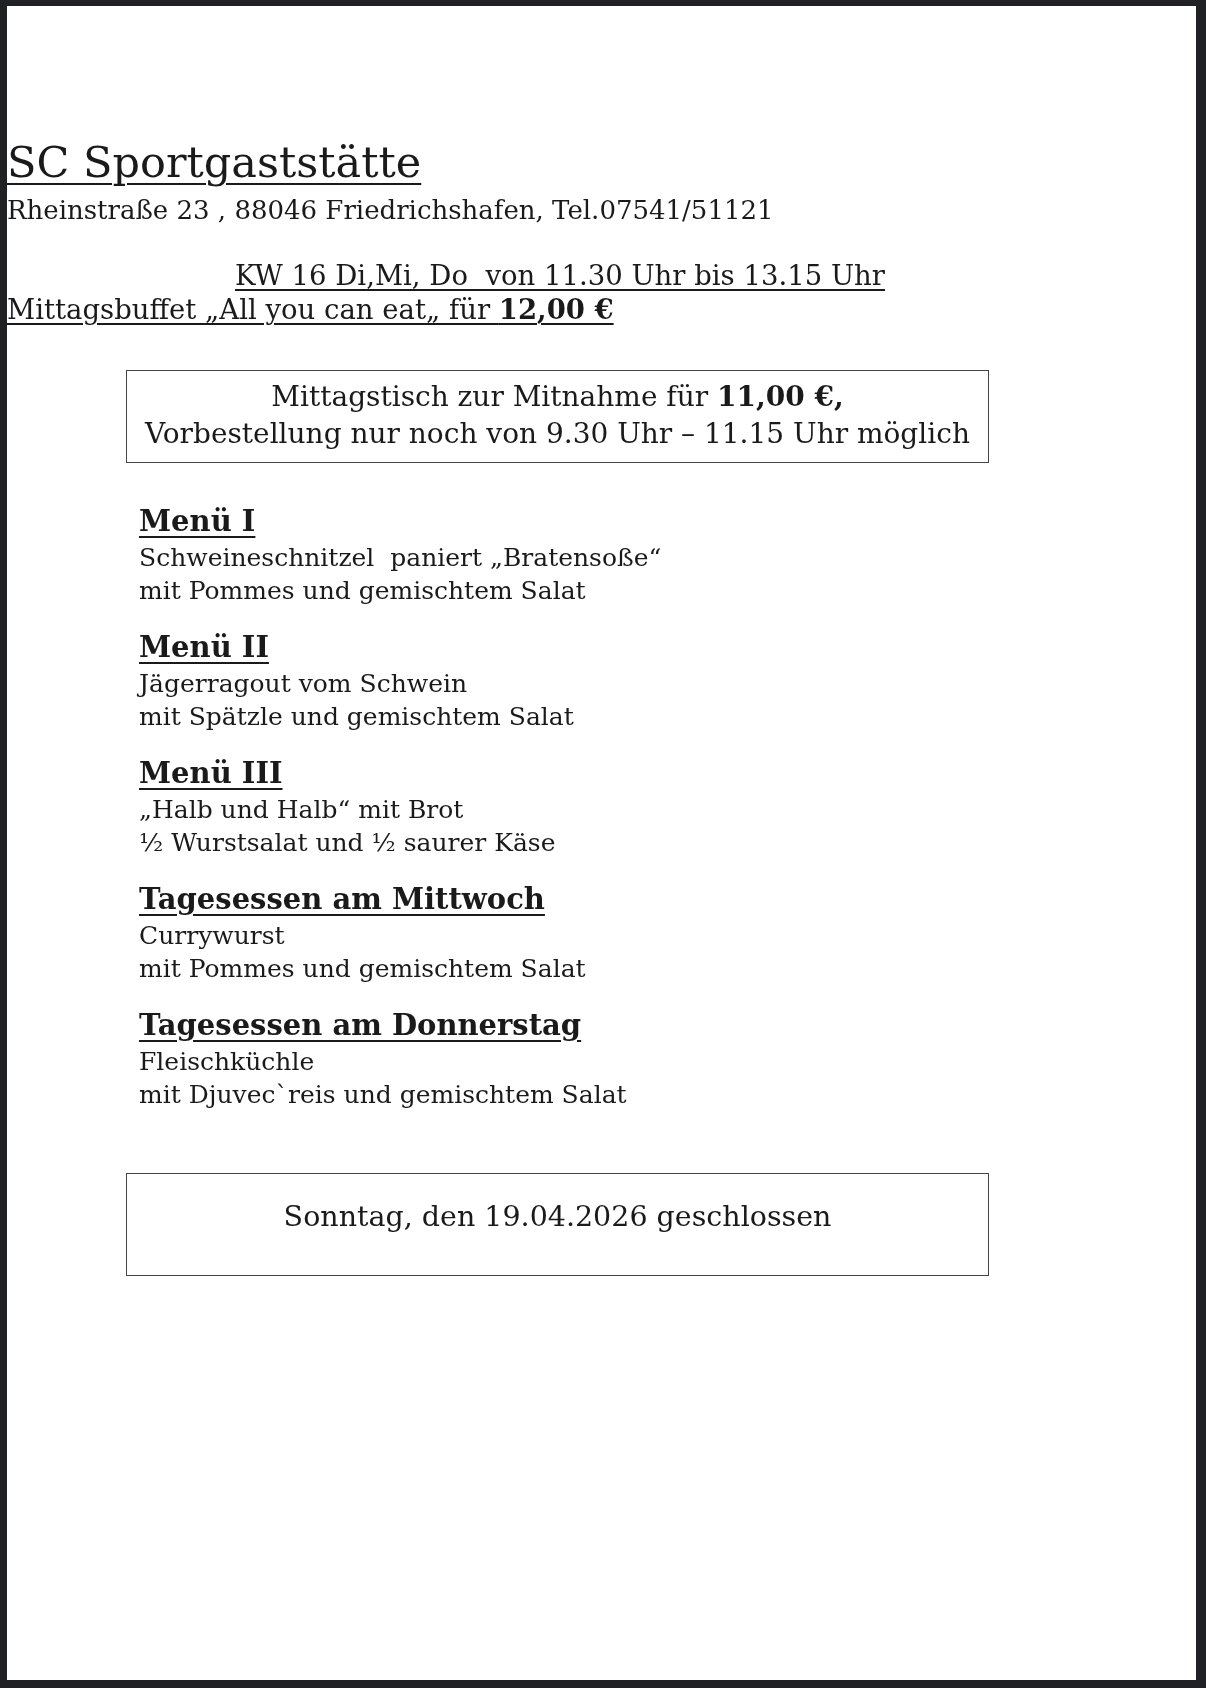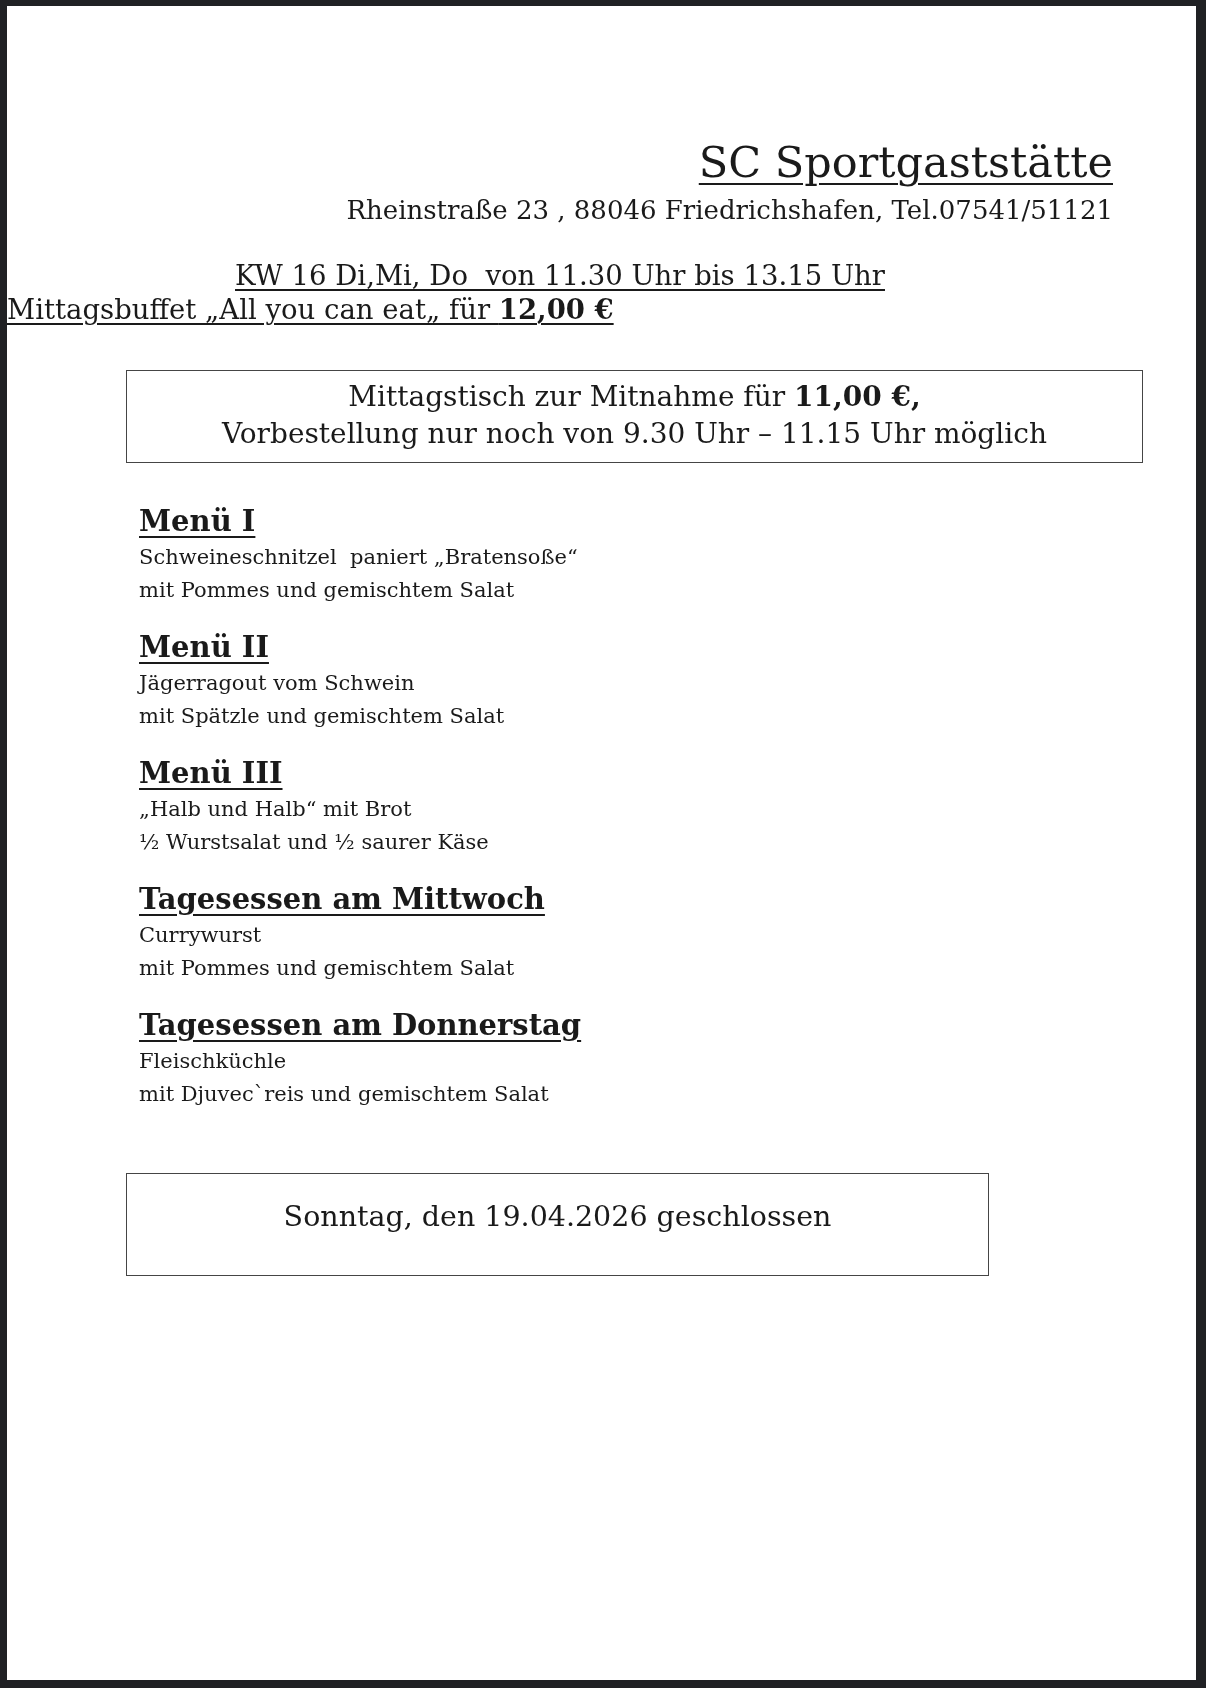--- a/index.html
+++ b/index.html
@@ -24,30 +24,30 @@
     background: #ffffff;
   }
   .content {
     width: 1106px;
   }
   .title {
     margin: 130px 0 0 0;
     font-size: 43px;
     line-height: 1.25;
     font-weight: 400;
-    text-align: right;
+    text-align: left;
     text-decoration: underline;
     text-underline-offset: 6px;
     text-decoration-thickness: 2px;
   }
   .address {
     margin: 4px 0 0 0;
     font-size: 26px;
     line-height: 32px;
-    text-align: right;
+    text-align: left;
     white-space: pre-wrap;
   }
   .week-line {
     margin: 32px 0 0 0;
     font-size: 27.5px;
     line-height: 34px;
     text-align: center;
     text-decoration: underline;
     text-underline-offset: 4px;
     text-decoration-thickness: 2px;
@@ -62,21 +62,21 @@
     text-underline-offset: 4px;
     text-decoration-thickness: 2px;
     white-space: pre-wrap;
   }
   .bold-price {
     font-weight: 700;
   }
   .notice-box {
     box-sizing: border-box;
     margin: 44px 0 0 119px;
-    width: 1017px;
+    width: 863px;
     border: 1.5px solid #454545;
     text-align: center;
     padding: 7px 0 10px 0;
   }
   .notice-box p {
     margin: 0;
     font-size: 28px;
     line-height: 37px;
     white-space: pre-wrap;
   }
@@ -91,21 +91,21 @@
     font-size: 29px;
     line-height: 36px;
     font-weight: 700;
     text-decoration: underline;
     text-underline-offset: 5px;
     text-decoration-thickness: 2px;
     display: inline-block;
   }
   .menu-section .lines p {
     margin: 0;
-    font-size: 21px;
+    font-size: 25px;
     line-height: 33.5px;
     white-space: pre-wrap;
   }
   .closed-box {
     box-sizing: border-box;
     margin: 61px 0 0 119px;
     width: 863px;
     height: 103px;
     border: 1.5px solid #454545;
     text-align: center;

